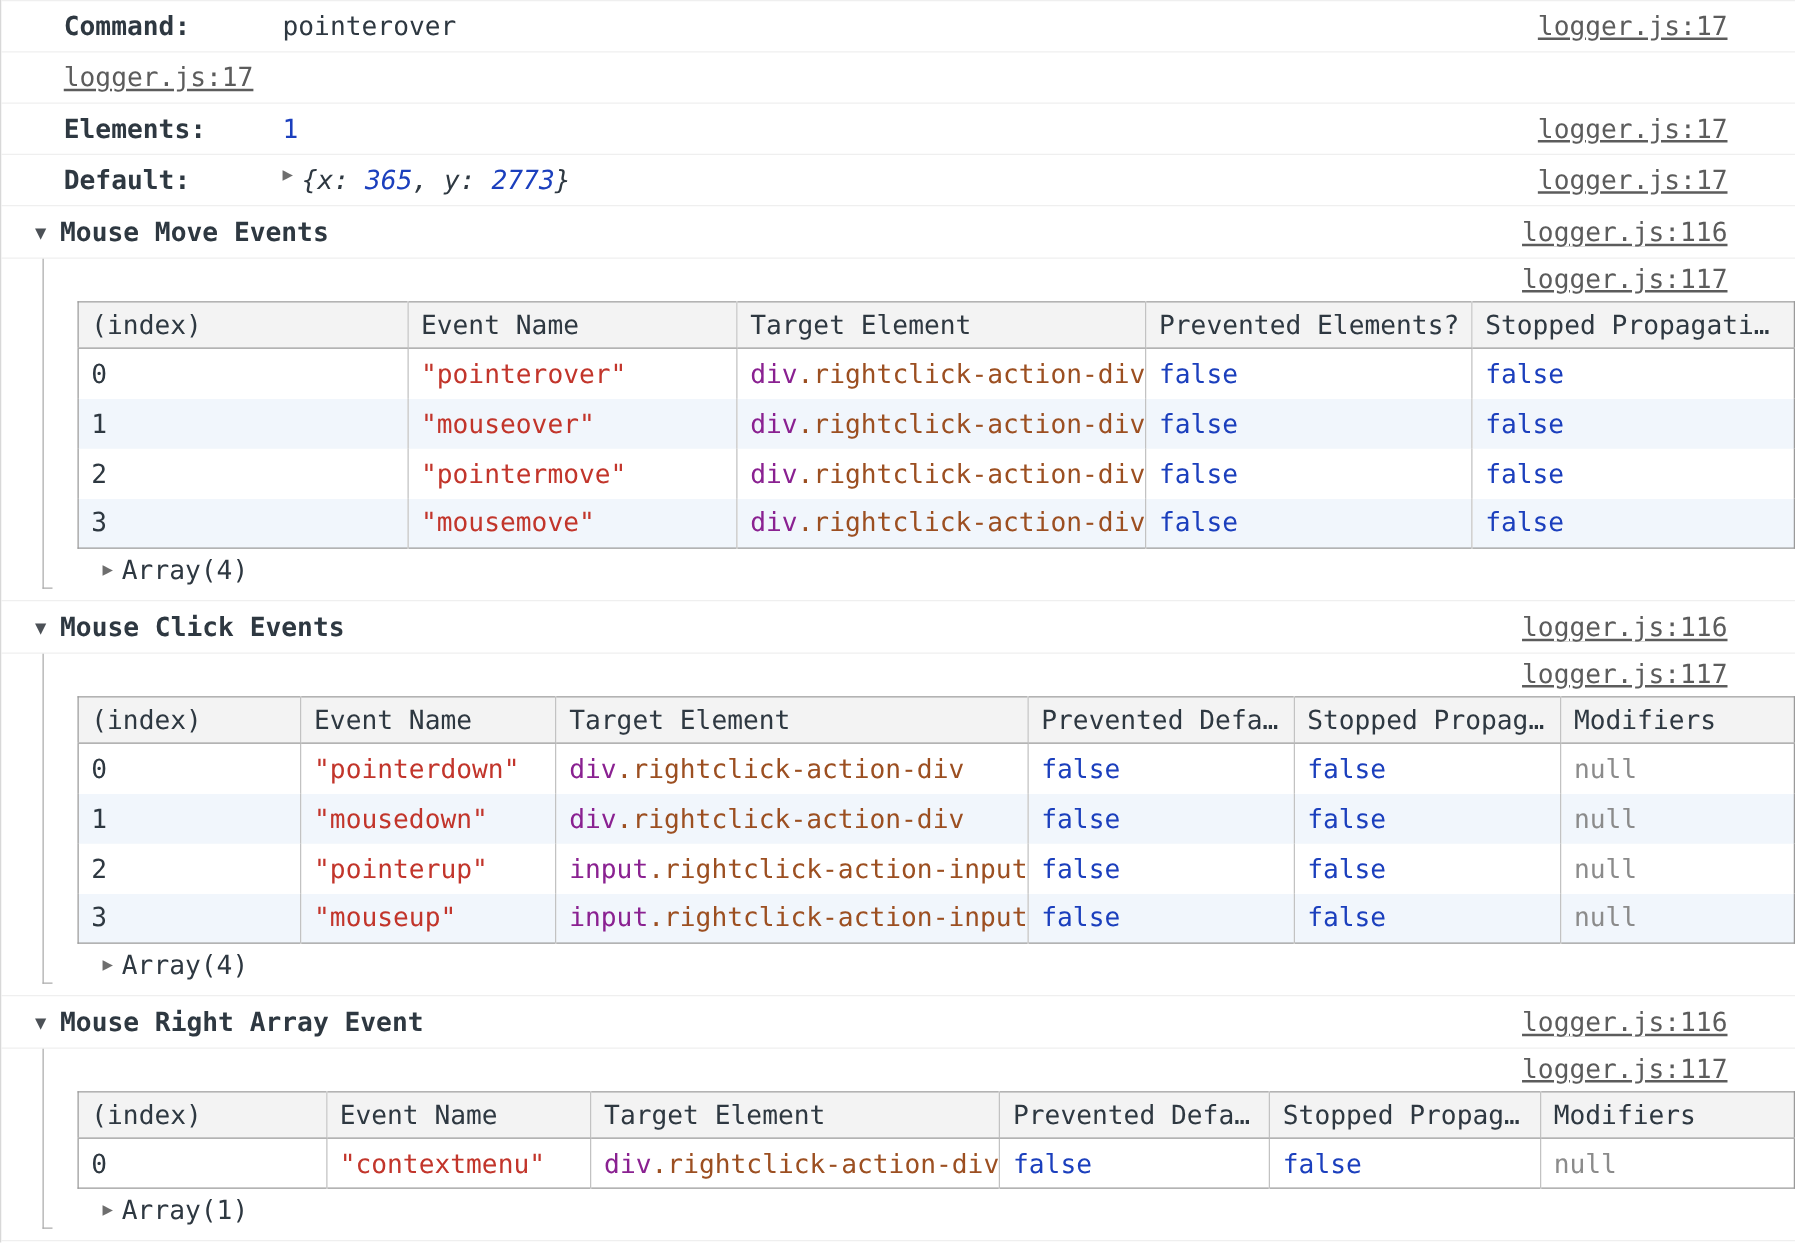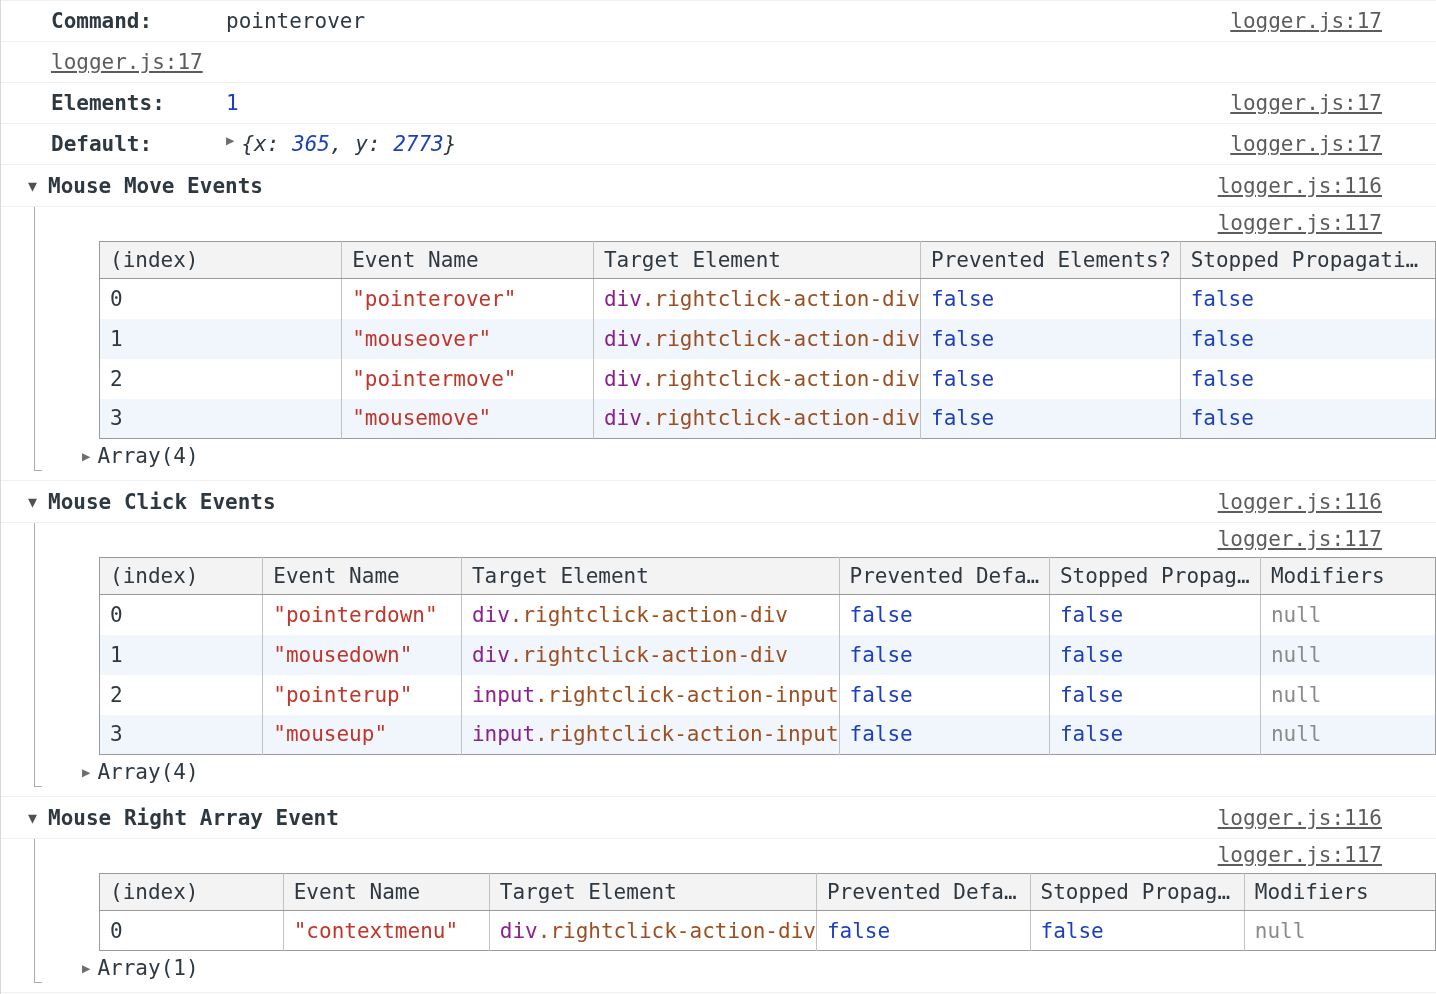--- a/index.html
+++ b/index.html
@@ -53,21 +53,21 @@
   .group-body { position:relative; border-top:1px solid var(--separator,#efefef); padding-bottom:8px; }
   .group-body::before {
     content:""; position:absolute; left:33px; top:0; bottom:9px;
     border-left:1px solid var(--guide-gray,#ababab);
   }
   .group-body::after {
     content:""; position:absolute; left:33px; bottom:9px; width:8px; height:0;
     border-bottom:1px solid var(--guide-gray,#ababab);
   }
   .linkrow { display:flex; justify-content:flex-end; align-items:flex-start; height:34px; padding:4px 54px 0 0; }
-  .tablewrap { margin-left:98px; }
+  .tablewrap { margin-left:61px; }
   .arrayrow { display:flex; align-items:center; height:33px; padding-left:81px; cursor:pointer; }
 
   
   table { border-collapse:collapse; table-layout:fixed; border:1px solid var(--table-border,#9a9a9a); background:#fff; }
   th, td {
     text-align:left; vertical-align:middle; font-weight:normal;
     padding:0 0 0 10px; overflow:hidden; white-space:nowrap;
     border-left:1px solid var(--table-inner-border,#c2c2c2);
   }
   th:first-child, td:first-child { border-left:none; }

